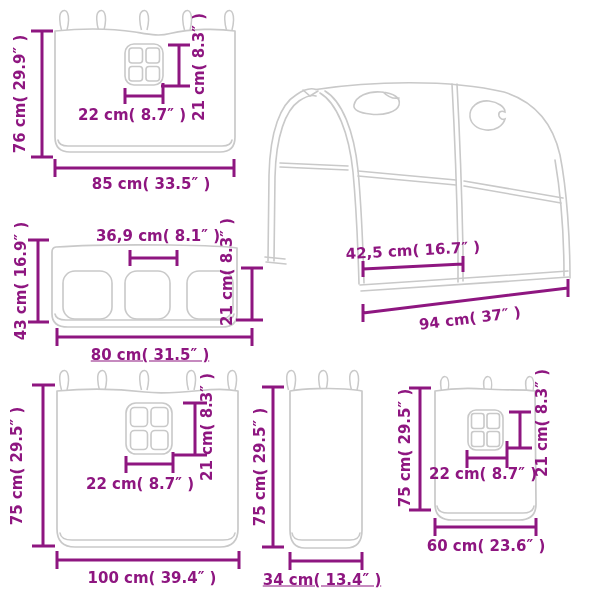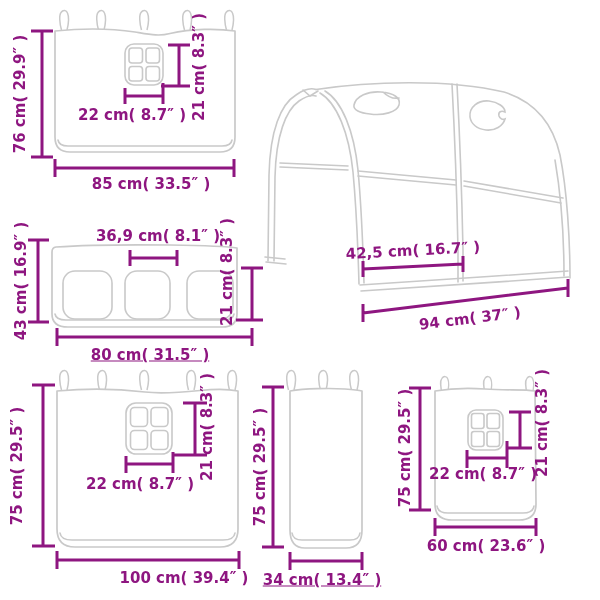--- a/index.html
+++ b/index.html
@@ -158,21 +158,21 @@
   <div class="dim r7" style="left:470px; top:319px;">94 cm( 37″ )</div>
 
   <div class="dim v" style="left:21px;  top:281px;">43 cm( 16.9″ )</div>
   <div class="dim" style="left:158px; top:236px;">36,9 cm( 8.1″ )</div>
   <div class="dim v" style="left:227px; top:272px;">21 cm( 8.3″ )</div>
   <div class="dim" style="left:150px; top:355px;text-decoration:underline;">80 cm( 31.5″ )</div>
 
   <div class="dim v" style="left:17px;  top:466px;">75 cm( 29.5″ )</div>
   <div class="dim" style="left:140px; top:484px;">22 cm( 8.7″ )</div>
   <div class="dim v" style="left:207px; top:427px;">21 cm( 8.3″ )</div>
-  <div class="dim" style="left:152px; top:578px;margin-left:32px;">100 cm( 39.4″ )</div>
+  <div class="dim" style="left:152px; top:578px;">100 cm( 39.4″ )</div>
 
   <div class="dim v" style="left:260px; top:467px;">75 cm( 29.5″ )</div>
   <div class="dim" style="left:322px; top:580px;text-decoration:underline;">34 cm( 13.4″ )</div>
 
   <div class="dim v" style="left:405px; top:448px;">75 cm( 29.5″ )</div>
   <div class="dim" style="left:483px; top:474px;">22 cm( 8.7″ )</div>
   <div class="dim v" style="left:542px; top:423px;">21 cm( 8.3″ )</div>
   <div class="dim" style="left:486px; top:546px;text-align:center;">60 cm( 23.6″ )</div>
 
 </div>

